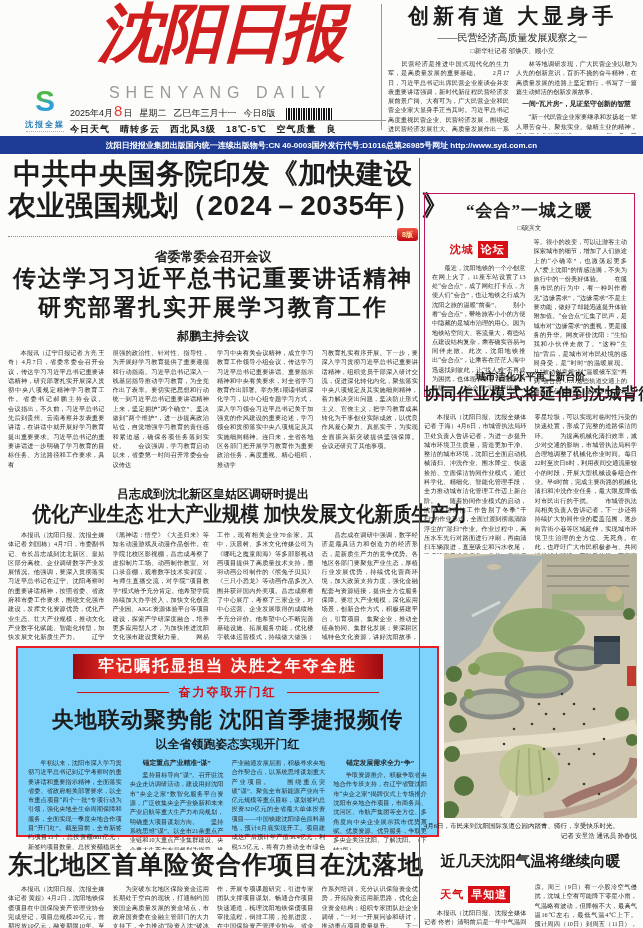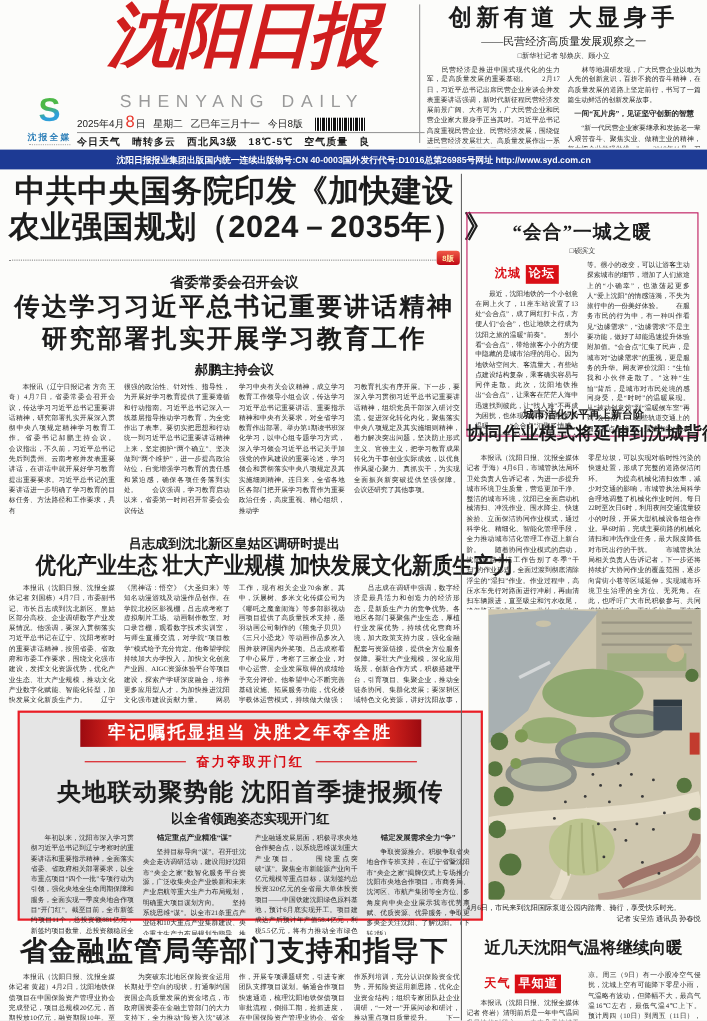--- a/index.html
+++ b/index.html
@@ -55,21 +55,21 @@
   #committee-sub{position:absolute;top:170px;width:100%;text-align:center;font-size:12px;font-weight:bold;
       font-family:"Liberation Sans",sans-serif;}
   .cols4{position:absolute;left:0;display:flex;gap:8px;overflow:hidden;}
   #committee-cols{top:190px;width:410px;height:132px;}
   #lv-kicker{top:328px;font-size:12px;}
   .lv-h{position:absolute;top:342px;width:100%;text-align:center;font-size:21px;font-weight:900;
       white-space:nowrap;transform:scaleX(0.88);transform-origin:center;}
   #lv-cols{top:372px;width:410px;height:110px;}
   
   #redbox{position:absolute;left:8px;top:488px;width:399px;height:183px;border:2.5px solid #ea1d25;
-      padding:4px 10px 0;background:#e5e5e5;}
+      padding:4px 10px 0;background:#7dd3fc;}
   .rb-banner{margin:2px auto 0;width:310px;background:linear-gradient(90deg,#9c0a10,#e0271f 12%,#e0271f 88%,#9c0a10);
       color:#fff;font-size:16px;font-weight:900;text-align:center;letter-spacing:2px;padding:2px 0;
       font-family:"Liberation Sans",sans-serif;white-space:nowrap;}
   .rb-slogan{margin-top:5px;display:flex;align-items:center;justify-content:center;}
   .rb-line{width:92px;border-top:1.5px solid #d90f16;}
   .rb-slogan-text{color:#d90f16;font-size:12px;font-weight:bold;margin:0 10px;letter-spacing:2px;
       font-family:"Liberation Sans",sans-serif;}
   .rb-h{margin-top:4px;text-align:center;font-size:22px;font-weight:900;white-space:nowrap;letter-spacing:1px;}
   .rb-sub{text-align:center;font-size:12px;font-weight:bold;margin-top:1px;font-family:"Liberation Sans",sans-serif;}
   .rb-cols{display:flex;gap:8px;margin-top:5px;height:92px;overflow:hidden;}
@@ -196,21 +196,21 @@
           <span>　　坚持目标导向“谋”。召开驻沈央企走访调研活动，建设用好沈阳市“央企之家”数智化服务平台资源，广泛收集央企产业焕新和未来产业启航等重大生产力布局规划，明确重大项目谋划方向。　　坚持系统思维“谋”。以全市21条重点产业链和10大重点产业集群建设、央企重大生产力布局规划为指导，推动各地区和单位从促进</span>
         </div>
         <div class="tcol">产业融通发展层面，积极寻求央地合作契合点，以系统思维谋划重大产业项目。　　围绕重点突破“谋”。聚焦全市新能源产业向千亿元规模等重点目标，谋划签约总投资320亿元的全省最大单体投资项目——中国铁建沈阳绿色原料基地，预计6月底实现开工。项目建成达产后预计年产值58.4亿元，利税5.5亿元，将有力推动全市绿色筑造、绿氢、绿色甲醇等新能源产业链补链强链。</div>
         <div class="tcol">
           <span class="col-head">锚定发展需求全力“争”</span>
           <span>　　争取资源推介。积极争取省央地合作专班支持，在辽宁省暨沈阳市“央企之家”揭牌仪式上专场推介沈阳市央地合作项目，市商务局、沈河区、市航产集团等全方位、多角度向中央企业展示我市优势禀赋、优质资源、优异服务，争取更多央企关注沈阳、了解沈阳。（下转2版）</span>
         </div>
       </div>
     </div>
 
-    <div class="ins-h">省金融监管局等部门支持和指导下</div>
+    <div class="ins-h">东北地区首单险资合作项目在沈落地</div>
     <div class="cols4" id="ins-cols">
       <div class="tcol">　　本报讯（沈阳日报、沈报全媒体记者 黄超）4月2日，沈阳地铁保债项目在中国保险资产管理业协会完成登记，项目总规模20亿元，首期投放10亿元，融资期限10年。至此，东北地区首单险资合作项目落地，市政府国资委险资入沈“破冰”行动取得实质性突破。</div>
       <div class="tcol">　　为突破东北地区保险资金运用长期处于空白的现状，打通制约国资国企高质量发展的资金堵点，市政府国资委在金融主管部门的大力支持下，全力推动“险资入沈”破冰计划，整合多方资源，力争险资入沈合作实现突破。</div>
       <div class="tcol">作，开展专项课题研究，引进专家团队支撑项目谋划。畅通合作项目快速通道，梳理沈阳地铁保债项目审批流程，倒排工期，抢抓进度，在中国保险资产管理业协会、省金融监管局等部门支持和指导下，160天实现险资入沈“破冰”行动从启动到落地。</div>
       <div class="tcol">作系列培训，充分认识保险资金优势，开拓险资运用新思路，优化企业资金结构；组织专家团队赴企业调研，“一对一”开展问诊和研讨，推动重点项目质量提升。　　下一步，市政府国资委将以此次合作为契机和重要抓手，积极推动更多险资项目落地。</div>
     </div>
   </div>
 
   <div id="v-divider"></div>
   <div id="right-region">

